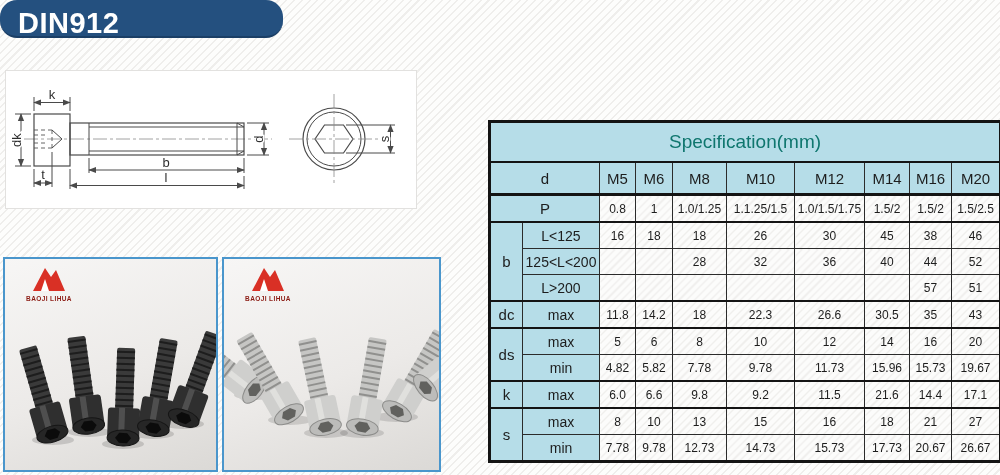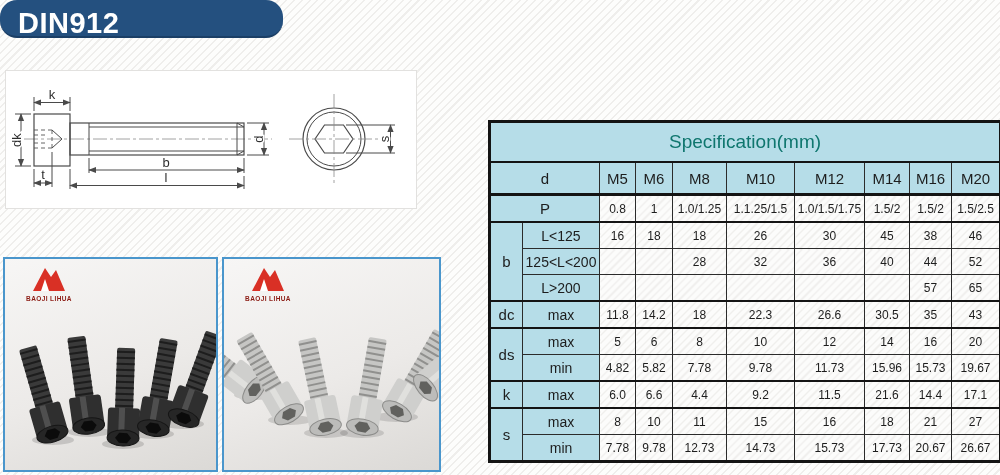--- a/index.html
+++ b/index.html
@@ -244,21 +244,21 @@
       </tr>
       <tr>
         <td class="lb s">L&gt;200</td>
         <td class="v"></td>
         <td class="v"></td>
         <td class="v"></td>
         <td class="v"></td>
         <td class="v"></td>
         <td class="v"></td>
         <td class="v">57</td>
-        <td class="v">65</td>
+        <td class="v">51</td>
       </tr>
       <tr class="grp">
         <td class="lb g">dc</td>
         <td class="lb s">max</td>
         <td class="v">11.8</td>
         <td class="v">14.2</td>
         <td class="v">18</td>
         <td class="v">22.3</td>
         <td class="v">26.6</td>
         <td class="v">30.5</td>
@@ -286,33 +286,33 @@
         <td class="v">11.73</td>
         <td class="v">15.96</td>
         <td class="v">15.73</td>
         <td class="v">19.67</td>
       </tr>
       <tr class="grp">
         <td class="lb g">k</td>
         <td class="lb s">max</td>
         <td class="v">6.0</td>
         <td class="v">6.6</td>
-        <td class="v">4.4</td>
+        <td class="v">9.8</td>
         <td class="v">9.2</td>
         <td class="v">11.5</td>
         <td class="v">21.6</td>
         <td class="v">14.4</td>
         <td class="v">17.1</td>
       </tr>
       <tr class="grp">
         <td rowspan="2" class="lb g">s</td>
         <td class="lb s">max</td>
         <td class="v">8</td>
         <td class="v">10</td>
-        <td class="v">11</td>
+        <td class="v">13</td>
         <td class="v">15</td>
         <td class="v">16</td>
         <td class="v">18</td>
         <td class="v">21</td>
         <td class="v">27</td>
       </tr>
       <tr>
         <td class="lb s">min</td>
         <td class="v">7.78</td>
         <td class="v">9.78</td>

